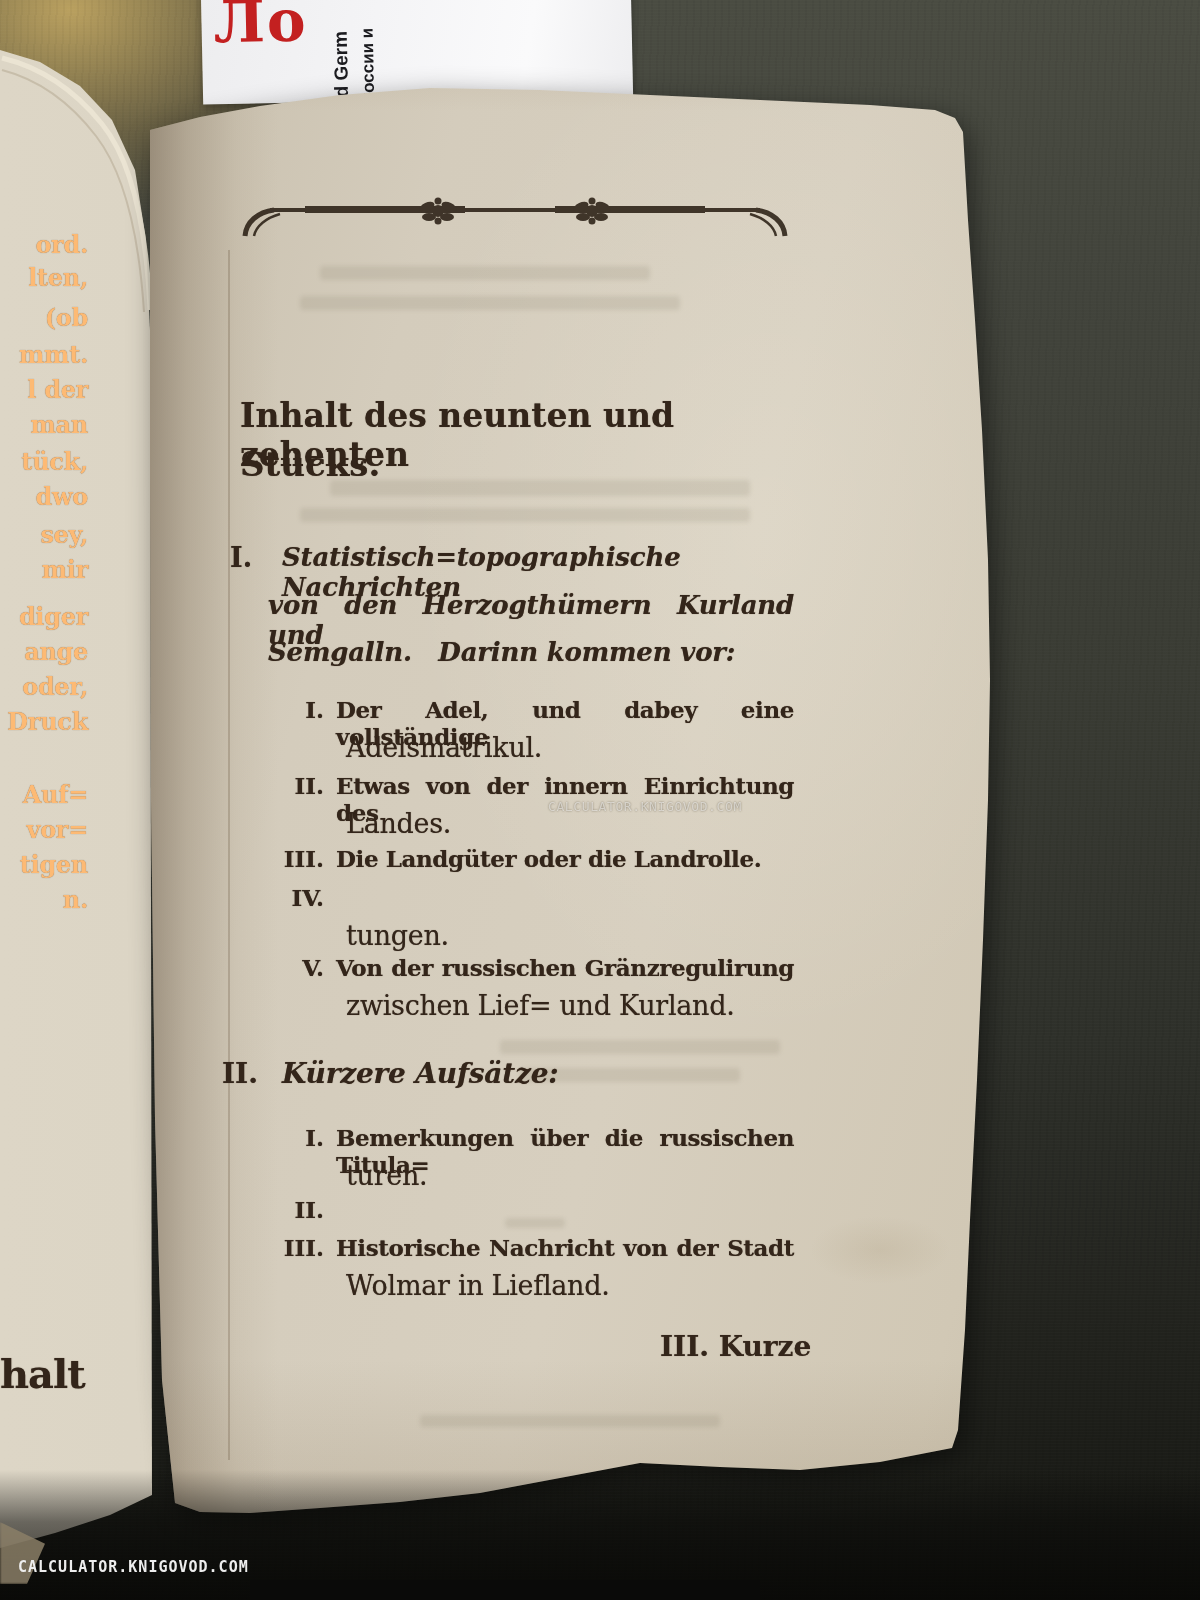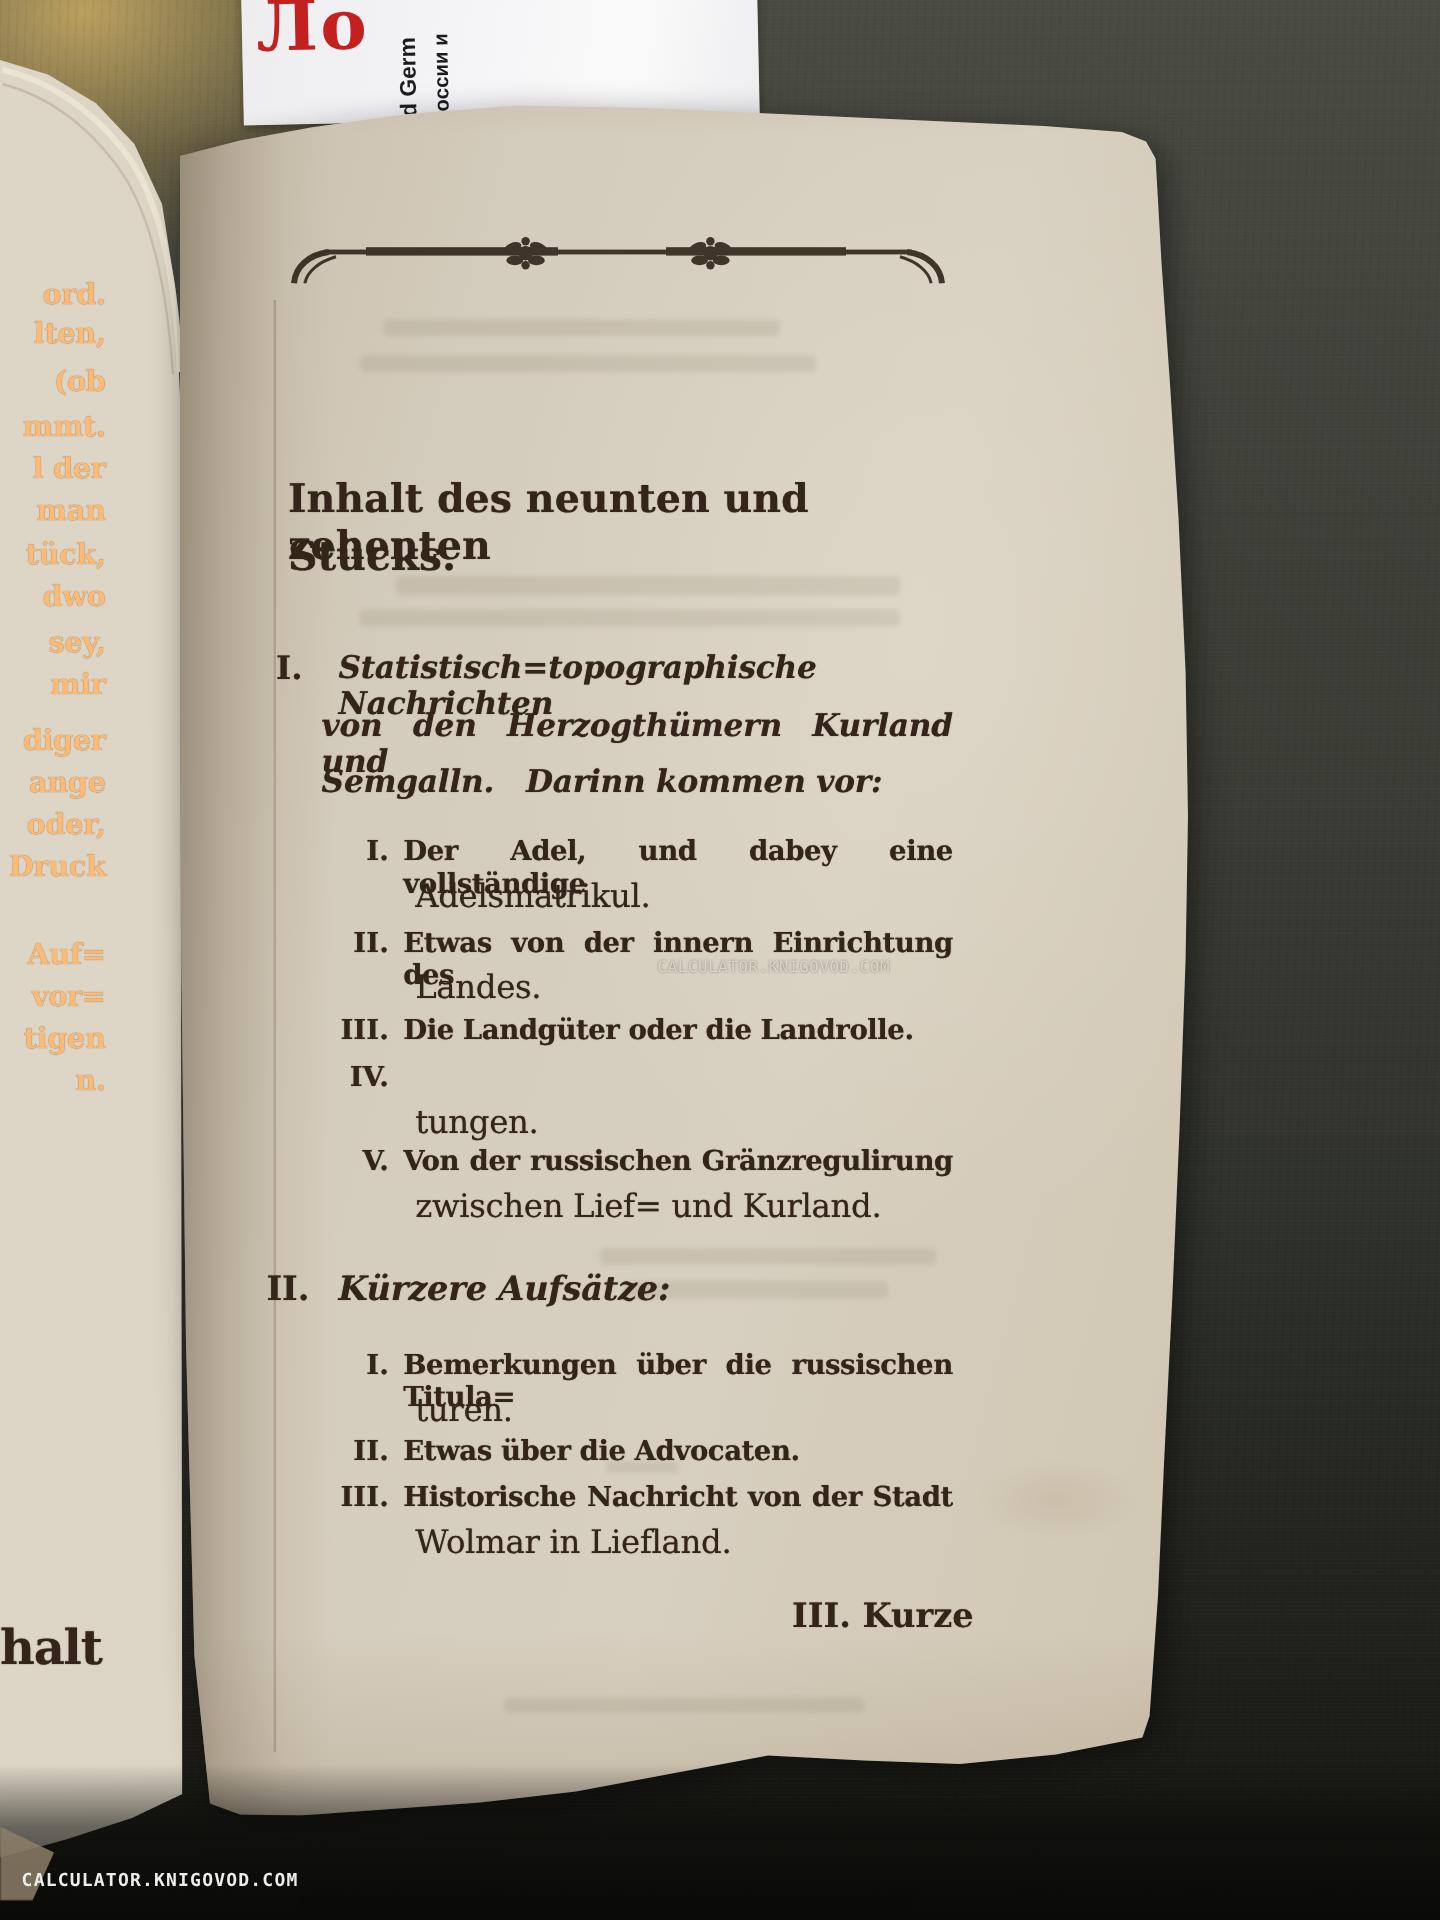--- a/index.html
+++ b/index.html
@@ -186,21 +186,20 @@
       <div class="iline2 ink" style="top:990px">zwischen Lief= und Kurland.</div>
 
       <span class="snum ink" style="left:222px;top:1057px;font-size:28px">II.</span>
       <div class="hline ink" style="left:282px;top:1057px;font-size:28px">Kürzere Aufsätze:</div>
 
       <span class="inum ink" style="top:1124px">I.</span>
       <div class="iline j ink" style="top:1124px">Bemerkungen über die russischen Titula=</div>
       <div class="iline2 ink" style="top:1160px">turen.</div>
 
       <span class="inum ink" style="top:1196px">II.</span>
-      <div class="iline ink" style="top:1196px">Etwas über die Advocaten.</div>
 
       <span class="inum ink" style="top:1234px">III.</span>
       <div class="iline j ink" style="top:1234px">Historische Nachricht von der Stadt</div>
       <div class="iline2 ink" style="top:1270px">Wolmar in Liefland.</div>
 
       <div class="catchword ink">III. Kurze</div>
 
       <div class="wm-center">CALCULATOR.KNIGOVOD.COM</div>
     </div>
   </div>

